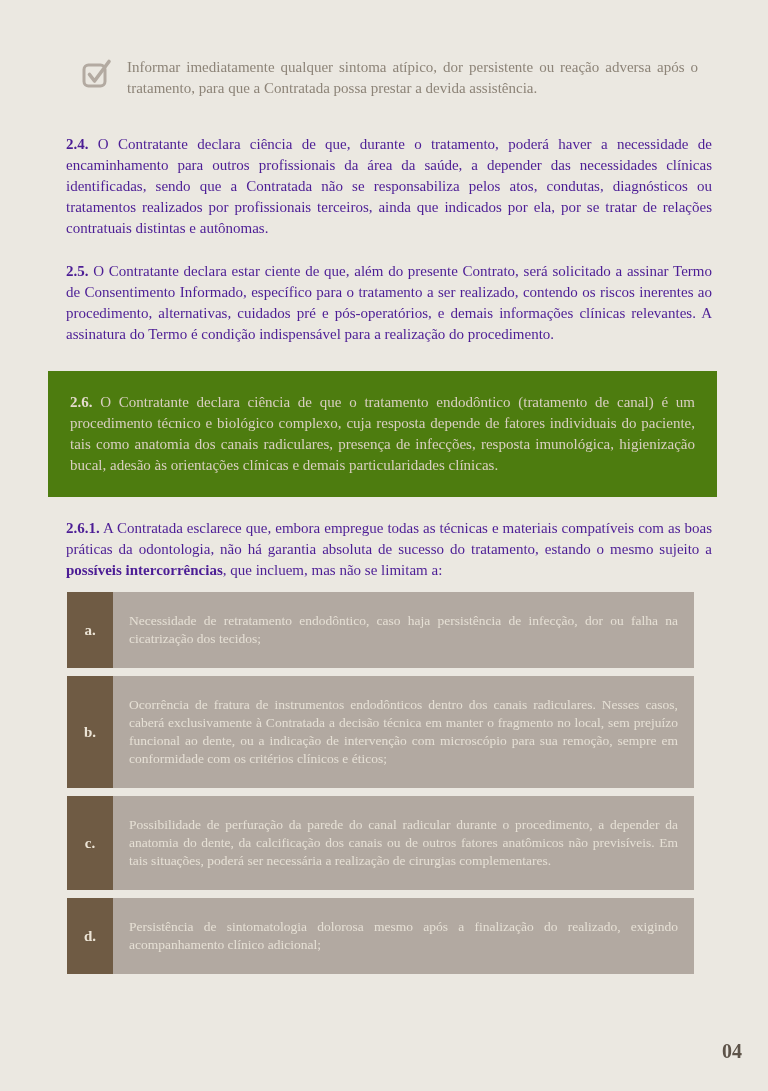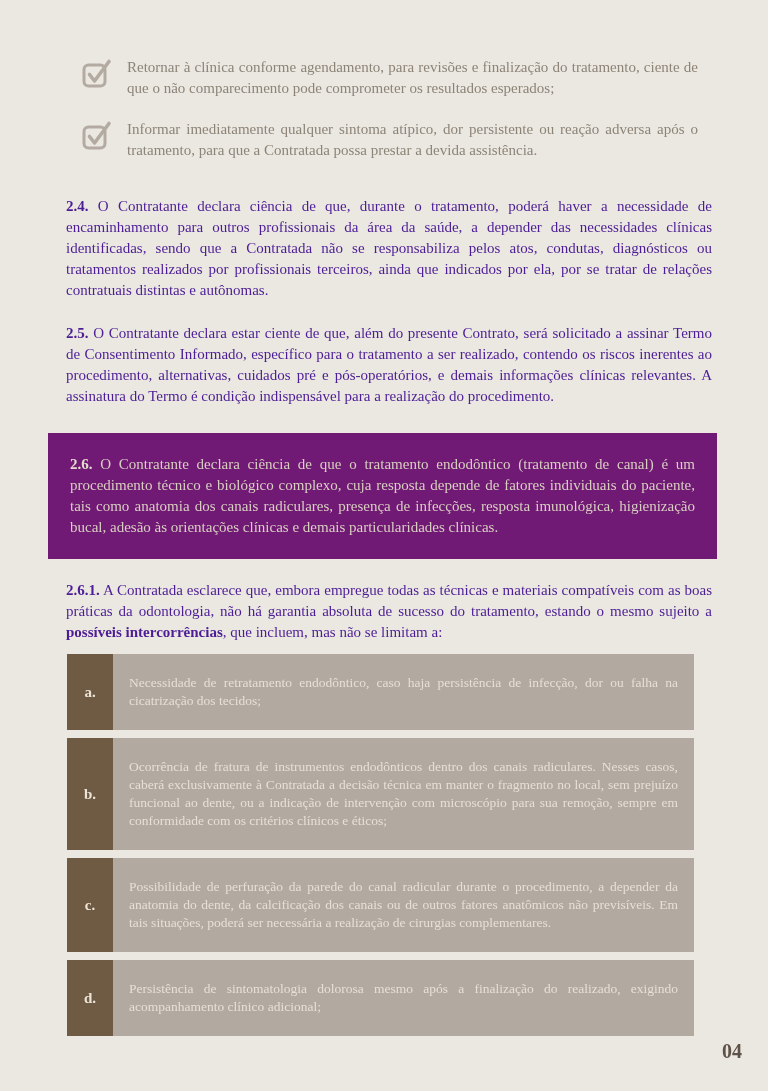--- a/index.html
+++ b/index.html
@@ -30,21 +30,21 @@
     color:#4c1d95;
   }
   .clause-num { font-weight:bold; }
   .clause-24 { margin-top:36px; }
   .clause-25 { margin-top:22px; }
   .clause-261 { margin-top:21px; }
   .bold-inline { font-weight:bold; }
   
   .highlight {
     margin:26px 51px 0 48px;
-    background:#701a75;
+    background:#4d7c0f;
     color:#d9cfc1;
     padding:21px 22px;
     font-size:15px; line-height:21px;
     text-align:justify;
   }
   .highlight .clause-num { color:#e4dbcd; }
   
   .int-list { margin:11px 74px 0 67px; }
   .int-item { display:flex; margin-bottom:8px; }
   .int-label {
@@ -71,29 +71,20 @@
     color:#5d5349;
   }
 </style>
 </head>
 <body>
 
 <div class="page">
 
   <div class="checklist">
 
-    <div class="check-item">
-      <span class="check-icon">
-        <svg width="30" height="30" viewBox="0 0 30 30">
-          <rect x="2" y="7" width="21" height="21" rx="4.5" fill="none" stroke="#b3aaa1" stroke-width="3"></rect>
-          <path d="M7.5 16.5 L12.5 23 L27 3.5" fill="none" stroke="#b3aaa1" stroke-width="3.6" stroke-linecap="round" stroke-linejoin="round"></path>
-        </svg>
-      </span>
-      <span>Retornar à clínica conforme agendamento, para revisões e finalização do tratamento, ciente de que o não comparecimento pode comprometer os resultados esperados;</span>
-    </div>
 
     <div class="check-item">
       <span class="check-icon">
         <svg width="30" height="30" viewBox="0 0 30 30">
           <rect x="2" y="7" width="21" height="21" rx="4.5" fill="none" stroke="#b3aaa1" stroke-width="3"></rect>
           <path d="M7.5 16.5 L12.5 23 L27 3.5" fill="none" stroke="#b3aaa1" stroke-width="3.6" stroke-linecap="round" stroke-linejoin="round"></path>
         </svg>
       </span>
       <span>Informar imediatamente qualquer sintoma atípico, dor persistente ou reação adversa após o tratamento, para que a Contratada possa prestar a devida assistência.</span>
     </div>

